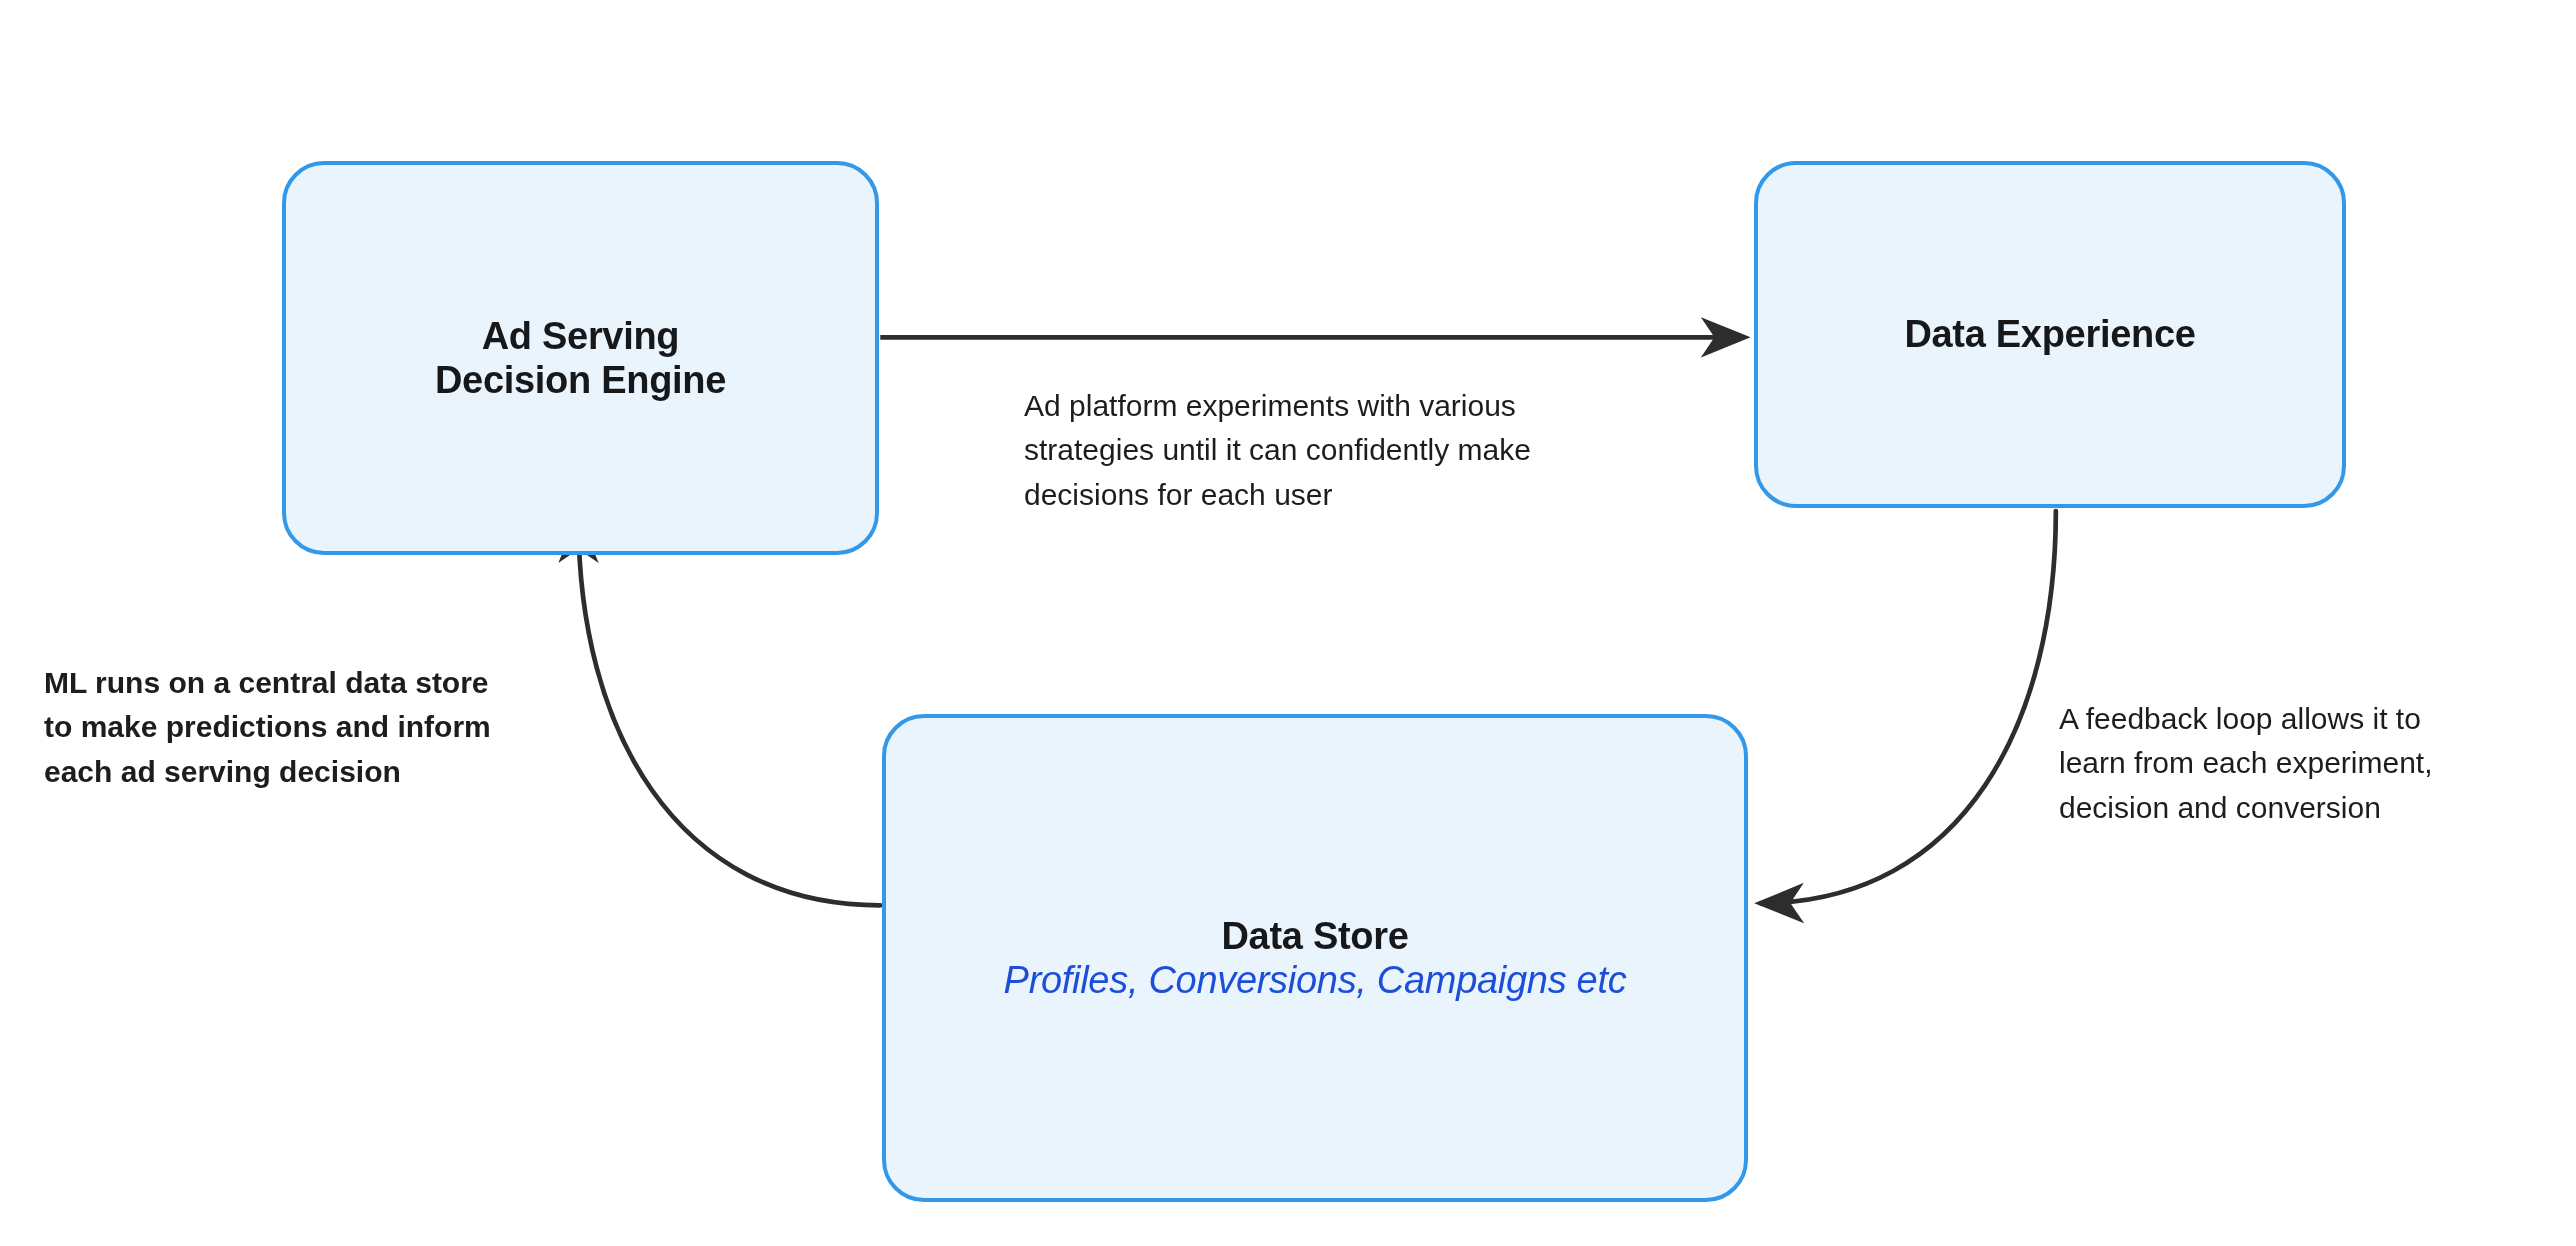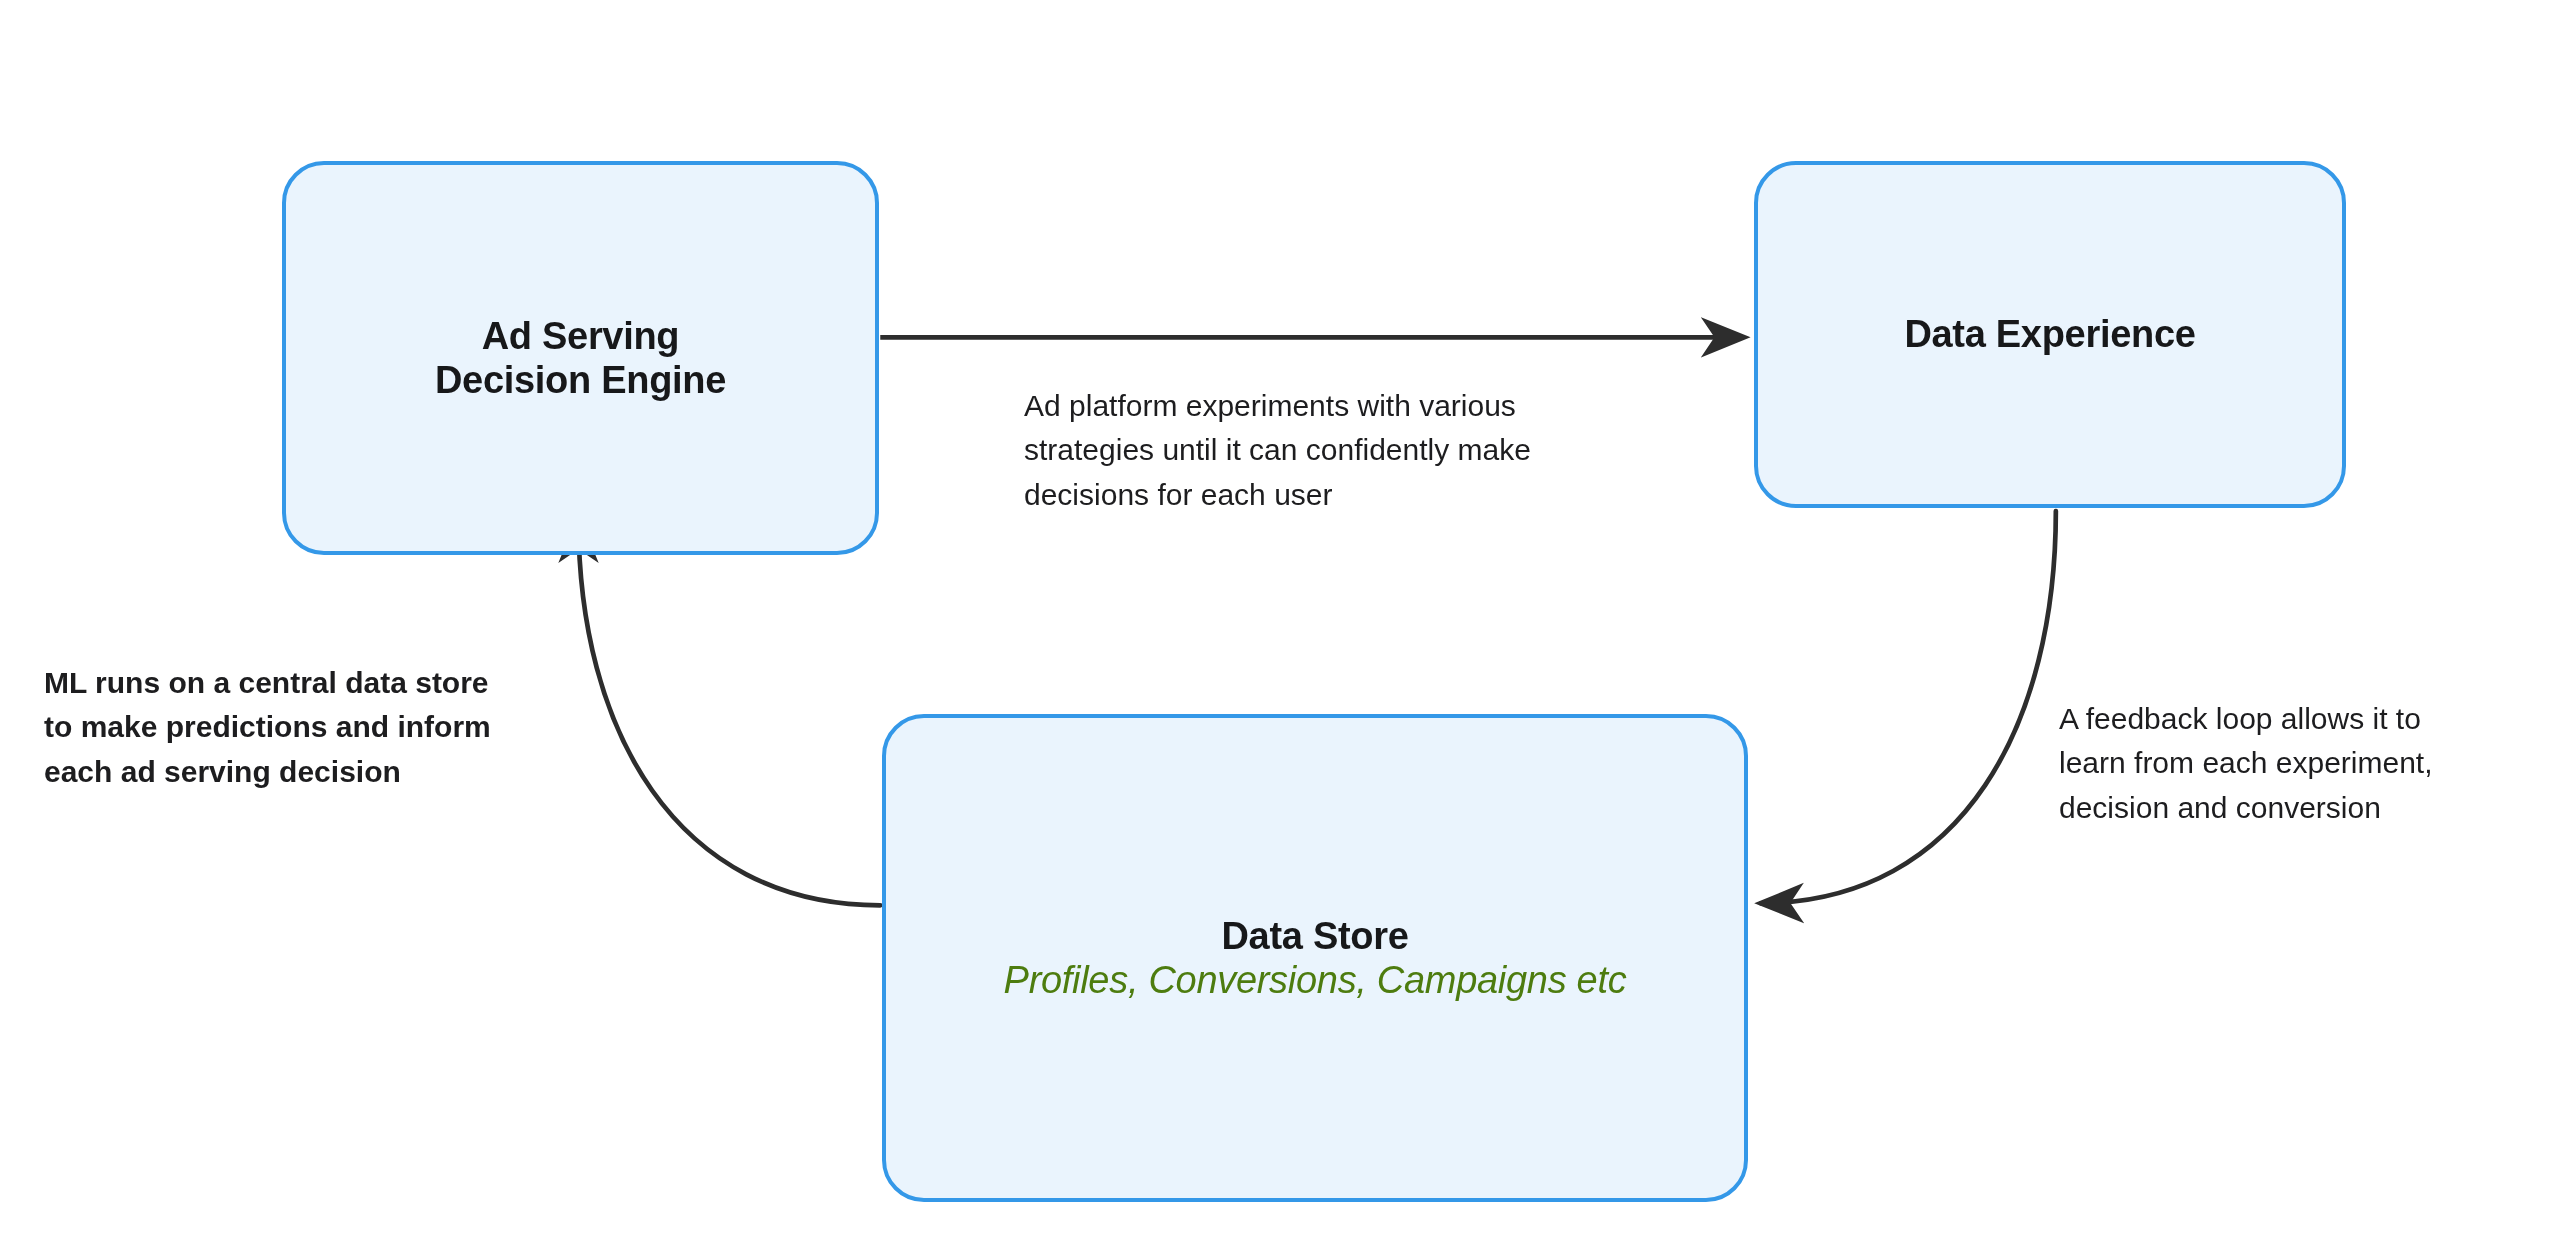--- a/index.html
+++ b/index.html
@@ -30,21 +30,21 @@
     font-size:38px;
     line-height:1.16;
     color:#17181a;
     letter-spacing:-0.3px;
     white-space:pre-line;
   }
   .node-sub{
     font-style:italic;
     font-size:38px;
     line-height:1.16;
-    color:#4d7c0f;
+    color:#1d4ed8;
     letter-spacing:-0.3px;
   }
 
   .annotation{
     position:absolute;
     font-size:30px;
     line-height:1.48;
     color:#1d1d1f;
     white-space:pre-line;
   }

